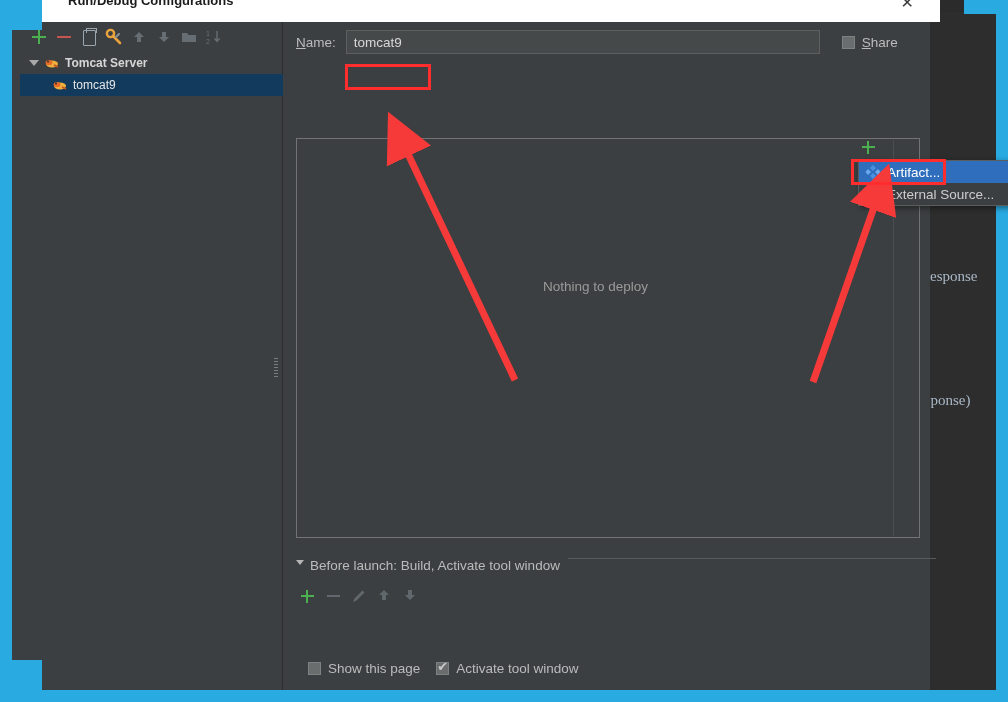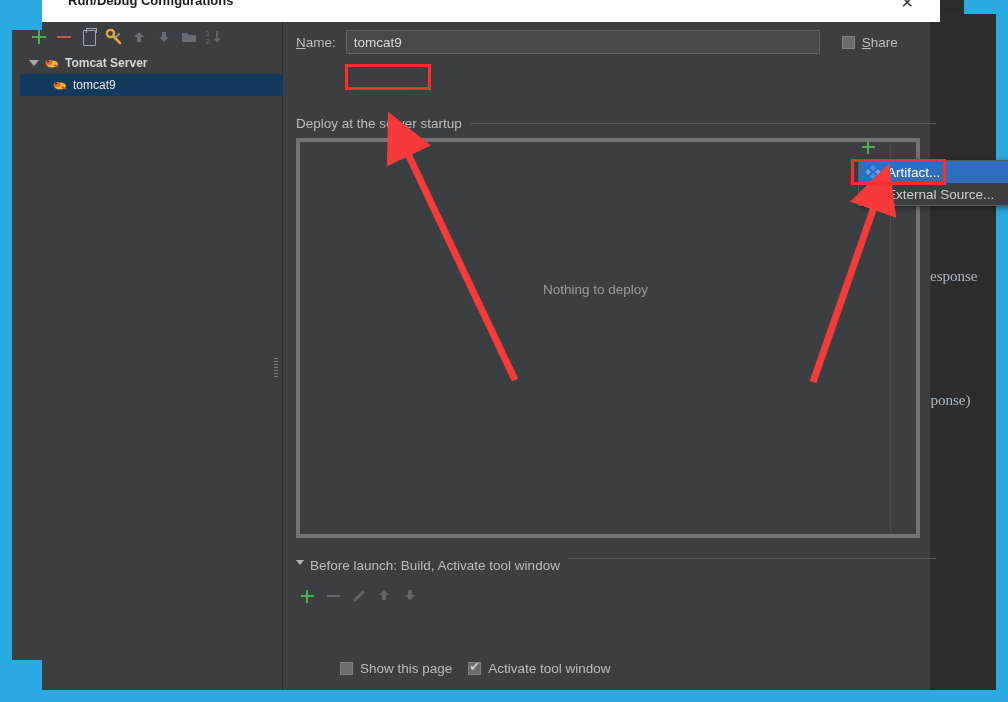--- a/index.html
+++ b/index.html
@@ -169,21 +169,21 @@
   
   .deploy-head {
     position: absolute; left: 12px; top: 92px; width: 640px; height: 18px;
     display: flex; align-items: center;
   }
   .deploy-head-text { font-size: 13.5px; color: #bbbbbb; padding-right: 8px; white-space: nowrap; }
   .deploy-head-line { flex: 1; height: 1px; background: #565a5c; }
 
   .deploy-box {
     position: absolute; left: 12px; top: 116px; width: 624px; height: 400px;
-    background: #3c3f41; border: 4px solid #737373;
+    background: #3c3f41; border: 1px solid #737373;
   }
   .deploy-inner {
     position: absolute; left: 1px; top: 1px; right: 25px; bottom: 1px;
     border-right: 1px solid #4a4e50;
   }
   .nothing {
     position: absolute; left: 0; right: 25px; top: 140px;
     text-align: center; font-size: 13.5px; color: #9a9a9a;
   }
   .deploy-addbtn {
@@ -235,21 +235,21 @@
 
   .build-row {
     position: absolute; left: 12px; top: 607px; width: 620px; height: 20px;
     background: #4b4f51; display: flex; align-items: center; padding-left: 4px;
     font-size: 13.5px; color: #d0d0d0; cursor: pointer;
   }
   .build-icon { width: 16px; height: 16px; margin-right: 4px; flex: 0 0 16px; }
 
   .check-row {
     position: absolute; left: 24px; top: 635px; height: 22px;
-    display: flex; align-items: center; gap: 16px; font-size: 13.5px; color: #bbbbbb; margin-left: 32px;
+    display: flex; align-items: center; gap: 16px; font-size: 13.5px; color: #bbbbbb;
   }
   .chk-item { display: flex; align-items: center; cursor: pointer; }
 
   .warn-bar {
     position: absolute; left: 0px; top: 672px; width: 656px; height: 30px;
     display: flex; align-items: center; padding-left: 12px;
     background: #3c3f41; border-top: 1px solid #4a4d4f;
   }
   .fix-btn {
     position: absolute; right: 40px; top: 4px; height: 22px;
@@ -359,24 +359,20 @@
       <div class="name-row">
         <span class="name-label"><u>N</u><span>ame:</span></span>
         <input class="name-input" type="text" value="tomcat9" style="">
         <span class="share-box">
           <span class="cbx"></span>
           <span class="share-label"><u>S</u>hare</span>
         </span>
       </div>
 
 
-      <div class="deploy-head">
-        <span class="deploy-head-text">Deploy at the server startup</span>
-        <span class="deploy-head-line"></span>
-      </div>
 
       <div class="deploy-box">
         <div class="deploy-inner"></div>
         <div class="nothing">Nothing to deploy</div>
       </div>
 
       <div class="bl-head">
         <span class="bl-tri"></span>
         <span class="bl-head-text">Before launch: Build, Activate tool window</span>
         <span class="bl-head-line"></span>

